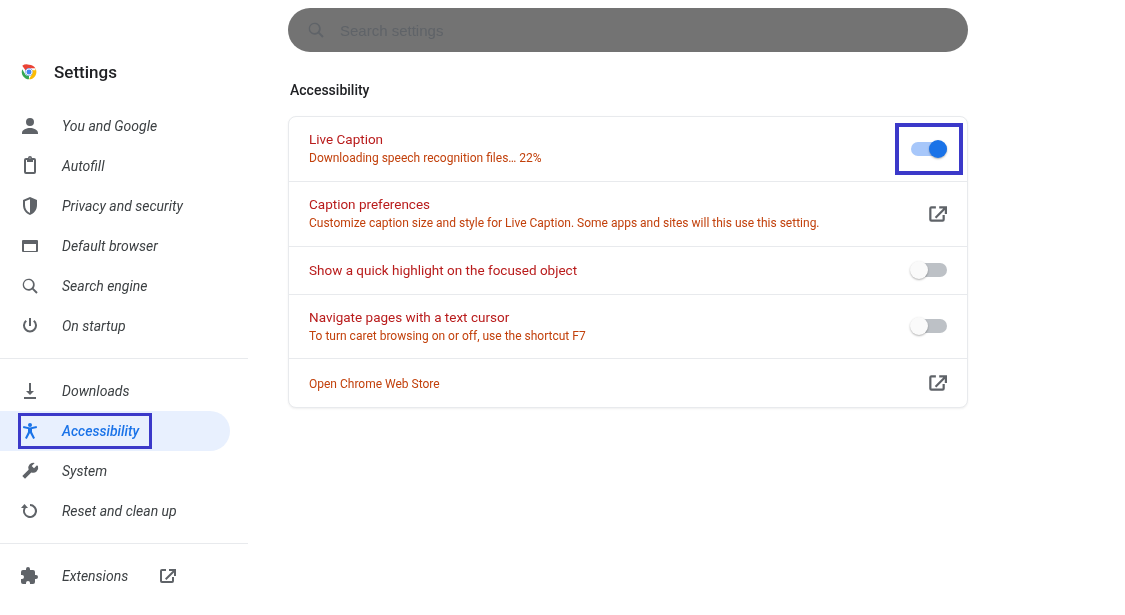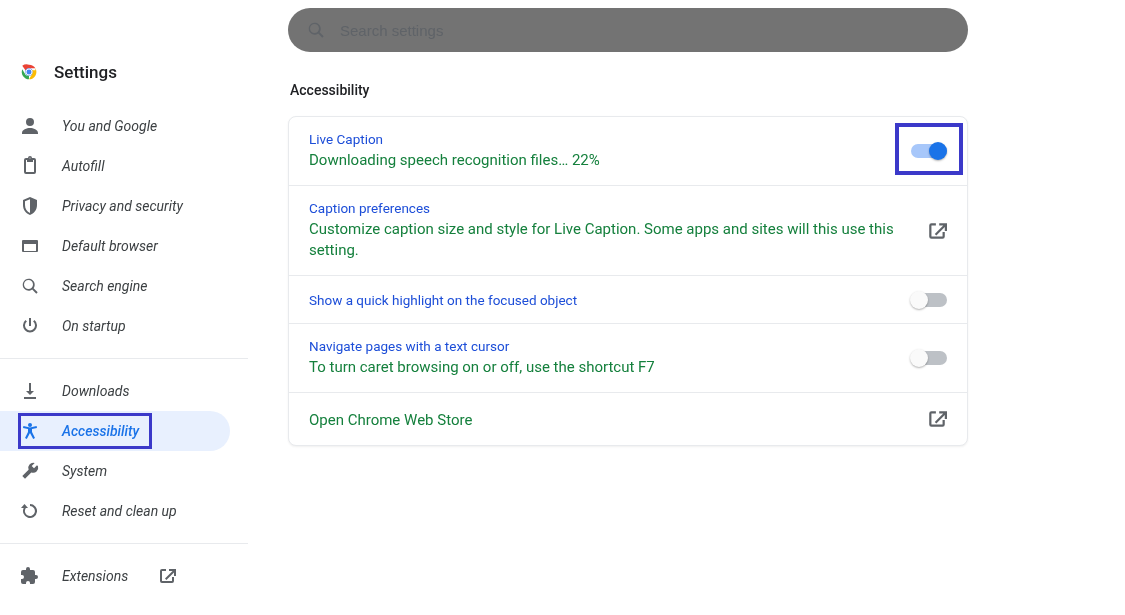--- a/index.html
+++ b/index.html
@@ -110,22 +110,22 @@
     display: flex;
     align-items: center;
     justify-content: space-between;
     padding: 14px 20px;
     border-bottom: 1px solid #e8eaed;
     min-height: 48px;
     position: relative;
   }
   .row:last-child { border-bottom: none; }
   .row-text { flex: 1; padding-right: 12px; }
-  .row-title { font-size: 13.5px; color: #1d4ed8; }
-  .row-sub { font-size: 15px; color: #15803d; margin-top: 3px; line-height:1.4;}
+  .row-title { font-size: 13.5px; color: #b91c1c; }
+  .row-sub { font-size: 12px; color: #c2410c; margin-top: 3px; line-height:1.4;}
   .launch-icon { width: 20px; height: 20px; color: #5f6368; cursor:pointer;}
   
   .toggle {
     width: 36px; height: 14px; border-radius: 8px;
     background: #bdc1c6; position: relative; cursor: pointer;
     display:inline-block;
   }
   .toggle .knob {
     width: 18px; height: 18px; border-radius: 50%;
     background: #fff; position: absolute; top: -2px; left: -1px;

